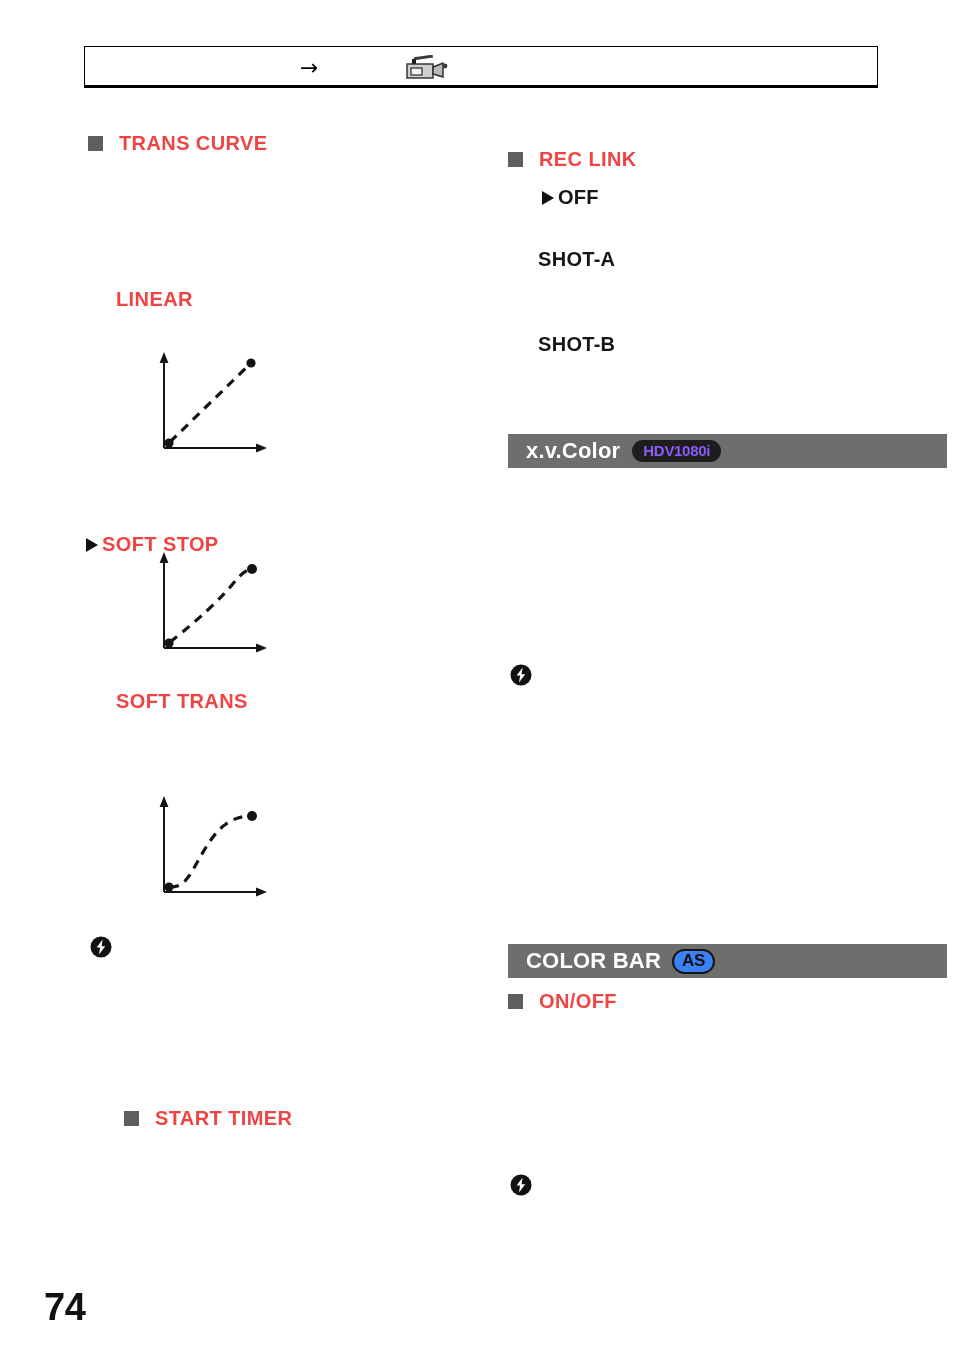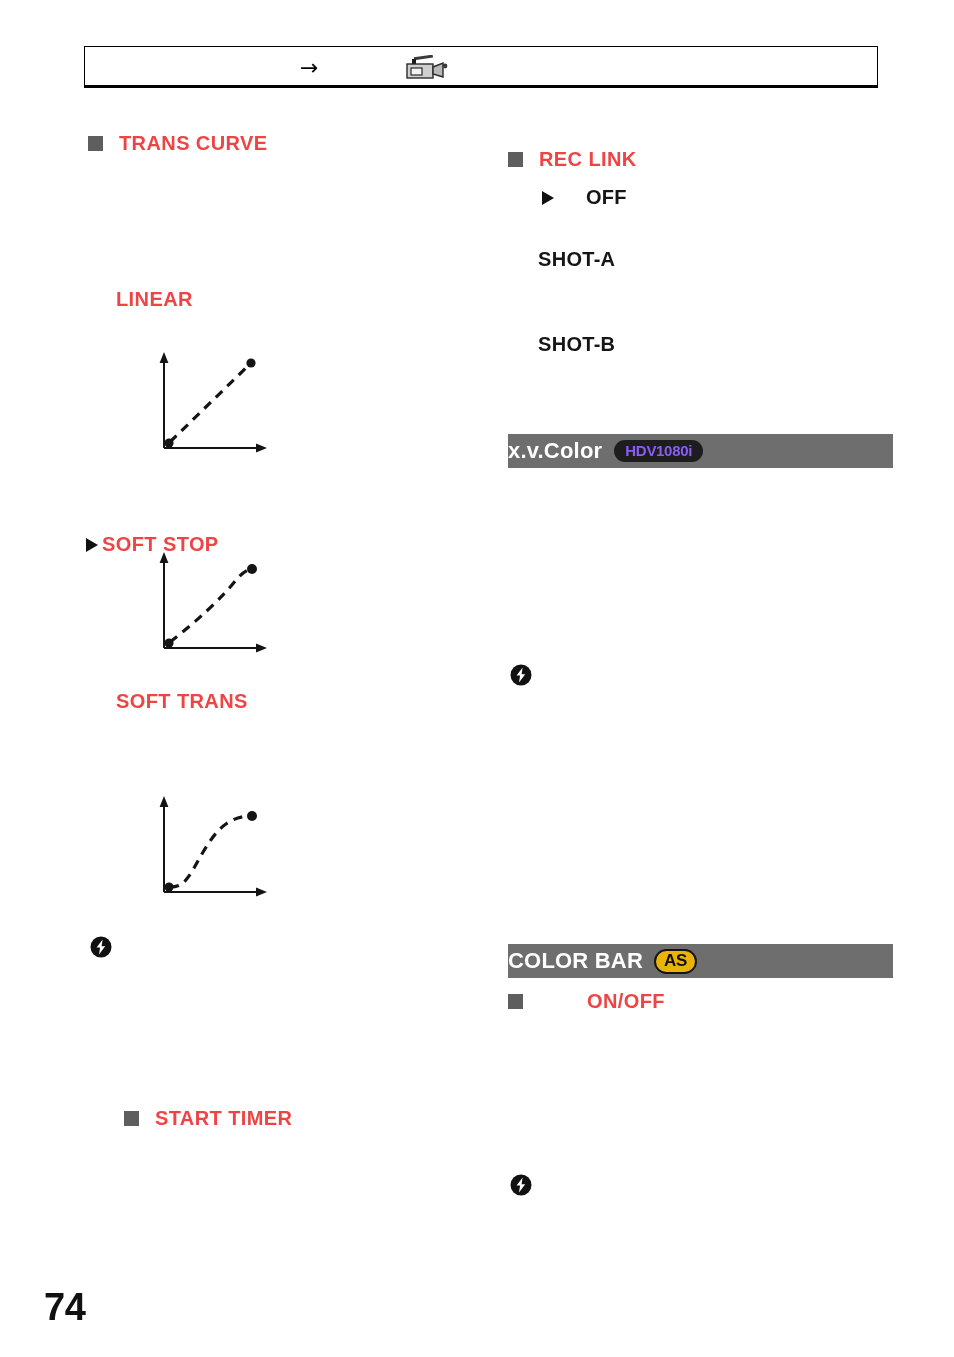--- a/index.html
+++ b/index.html
@@ -87,27 +87,27 @@
   }
   .plain-heading {
     position: absolute;
     white-space: nowrap;
   }
 
   
   .banner {
     position: absolute;
     left: 0;
-    width: 385px;
+    width: 439px;
     height: 34px;
     background: #6e6e6e;
     display: flex;
     align-items: center;
     box-sizing: border-box;
-    padding-left: 0;
+    padding-left: 18px;
   }
   .banner .btitle {
     color: #ffffff;
     font-size: 22px;
     font-weight: bold;
     letter-spacing: 0.2px;
     line-height: 22px;
   }
   .badge-dark {
     margin-left: 12px;
@@ -115,21 +115,21 @@
     color: #8b5cf6;
     border-radius: 11px;
     padding: 2px 11px 3px 11px;
     font-size: 15px;
     font-weight: bold;
     letter-spacing: -0.3px;
     line-height: 17px;
   }
   .badge-as {
     margin-left: 11px;
-    background: #eab308;
+    background: #3b82f6;
     color: #101010;
     border: 2px solid #141414;
     border-radius: 13px;
     padding: 0px 8px 1px 8px;
     font-size: 17px;
     font-weight: bold;
     letter-spacing: -0.2px;
     line-height: 20px;
   }
 
@@ -237,21 +237,21 @@
 
 </div>
 
 <div class="col-right">
 
   <div class="sq-heading" style="top:132px; left:0;">
     <span class="sq-bullet"></span>
     <span class="txt">REC LINK</span>
   </div>
 
-  <div class="opt" style="top:170px; left:34px;gap:28px;">
+  <div class="opt" style="top:170px; left:34px;">
     <span class="tri-bullet"></span>
     <span>OFF</span>
   </div>
 
   <div class="opt" style="top:232px; left:30px;">
     <span>SHOT-A</span>
   </div>
 
   <div class="opt" style="top:317px; left:30px;">
     <span>SHOT-B</span>
@@ -265,21 +265,21 @@
   <svg class="bolt-icon" style="top:648px; left:2px;" viewBox="0 0 22 22">
     <circle cx="11" cy="11" r="10.5" fill="#111111"></circle>
     <path d="M12.6 3.4 L6.6 11.6 L10.1 11.6 L9.0 18.6 L15.2 10.2 L11.6 10.2 Z" fill="#ffffff"></path>
   </svg>
 
   <div class="banner" style="top:928px;">
     <span class="btitle">COLOR BAR</span>
     <span class="badge-as">AS</span>
   </div>
 
-  <div class="sq-heading" style="top:974px; left:0;gap:48px;">
+  <div class="sq-heading" style="top:974px; left:0;">
     <span class="sq-bullet"></span>
     <span class="txt">ON/OFF</span>
   </div>
 
   <svg class="bolt-icon" style="top:1158px; left:2px;" viewBox="0 0 22 22">
     <circle cx="11" cy="11" r="10.5" fill="#111111"></circle>
     <path d="M12.6 3.4 L6.6 11.6 L10.1 11.6 L9.0 18.6 L15.2 10.2 L11.6 10.2 Z" fill="#ffffff"></path>
   </svg>
 
 </div>

